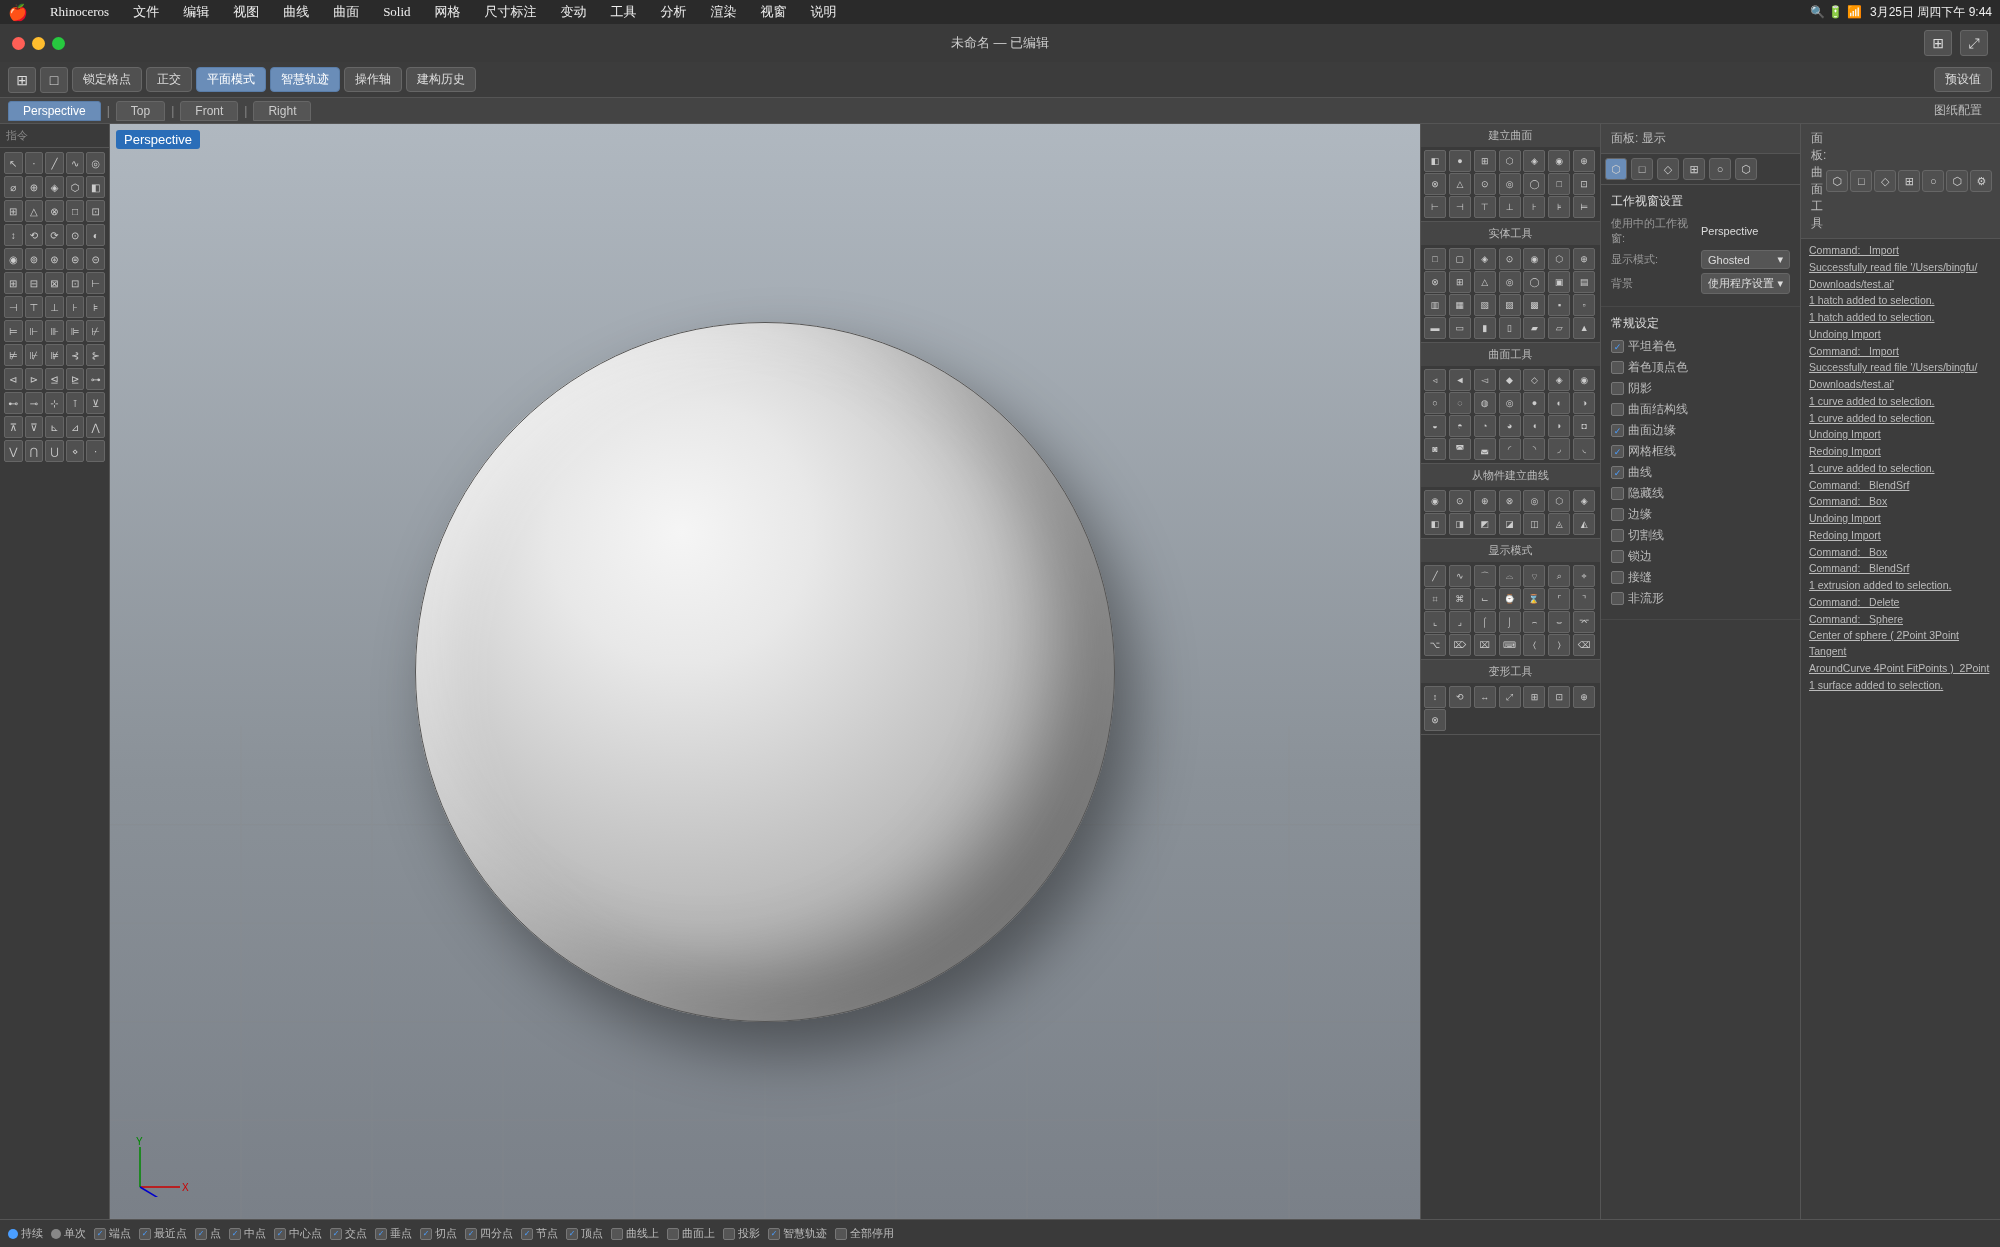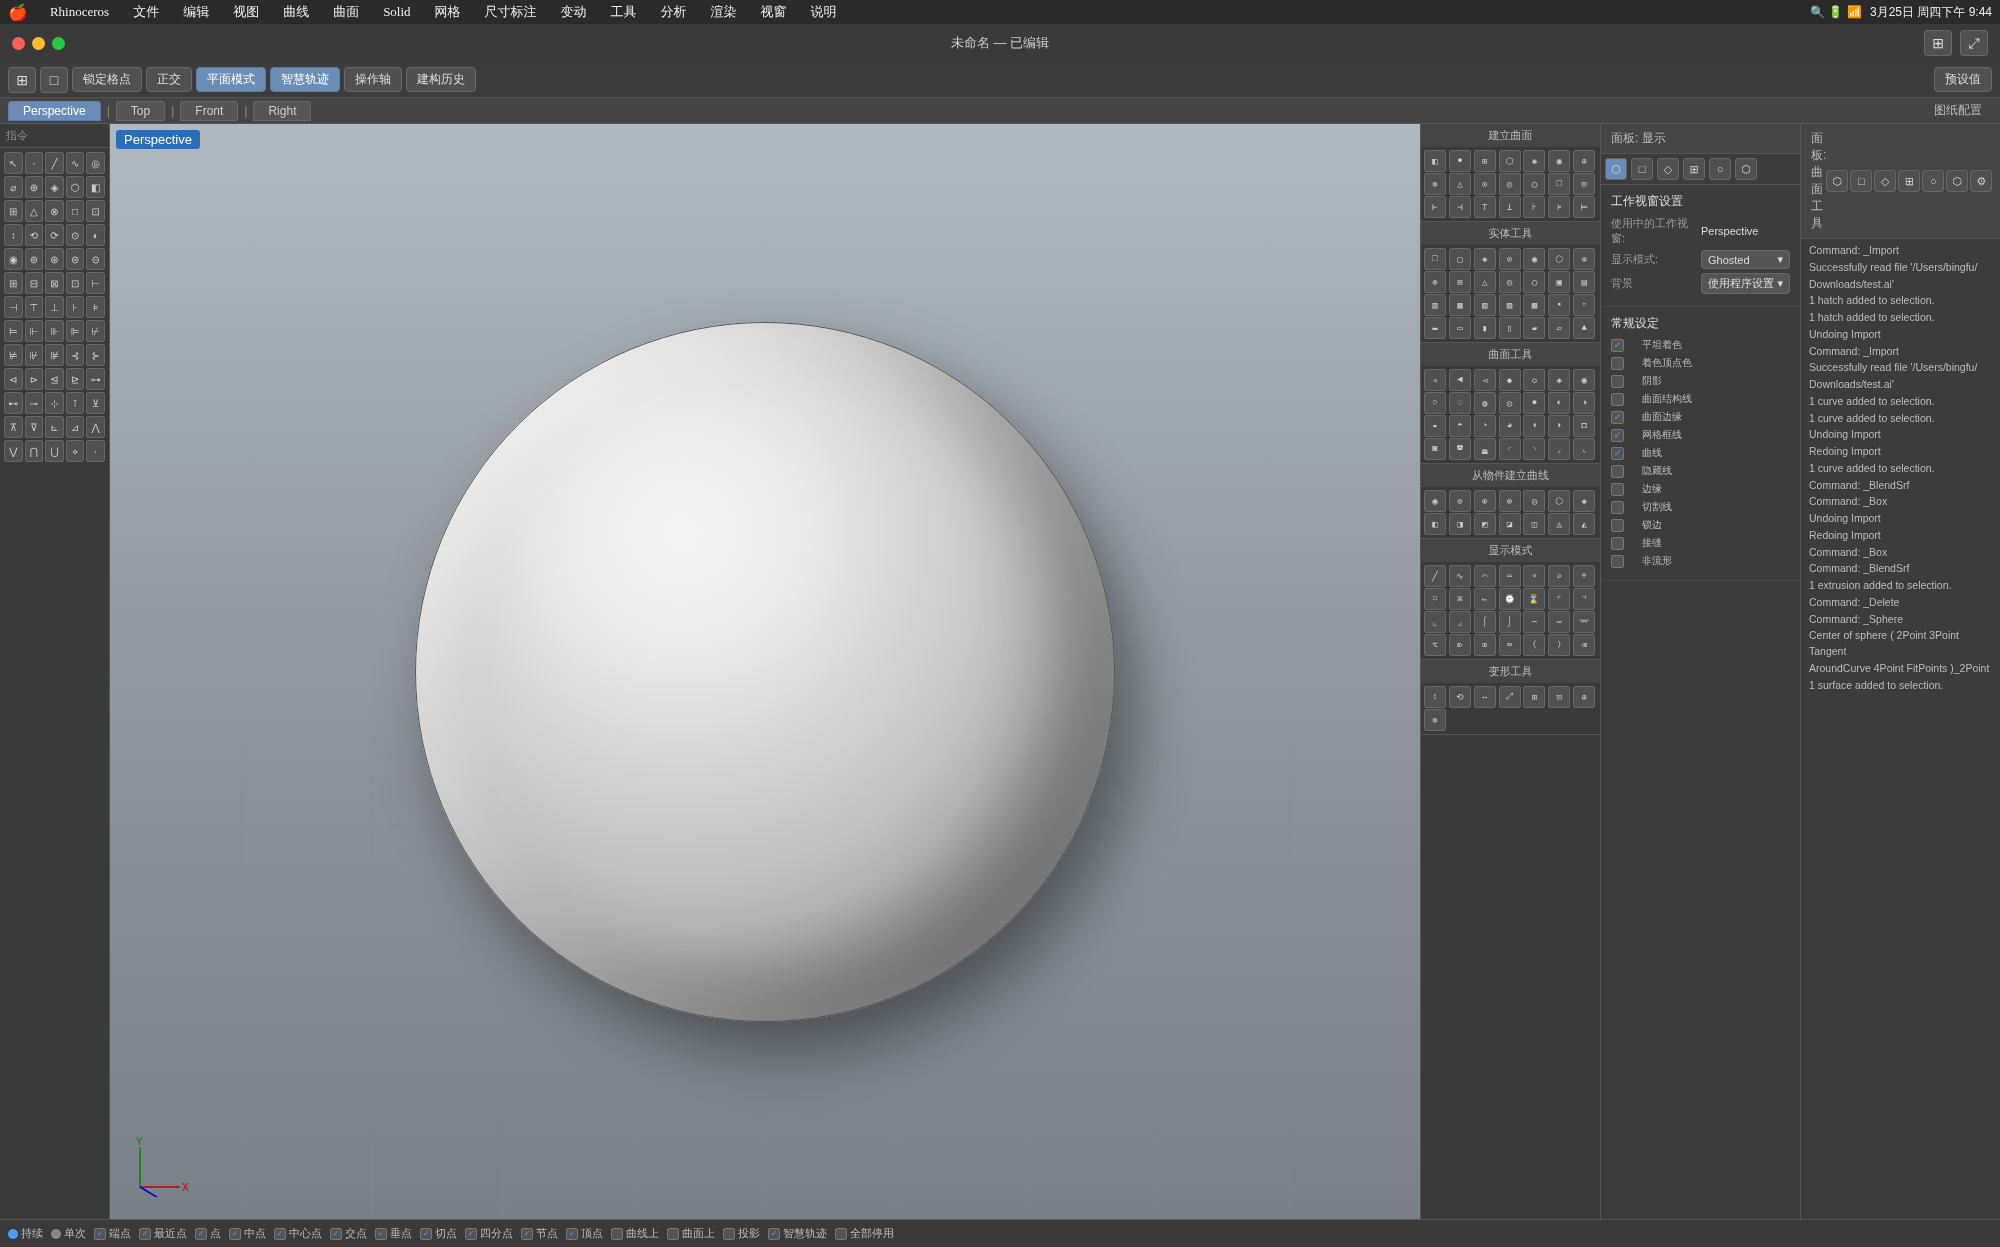--- a/index.html
+++ b/index.html
@@ -239,21 +239,20 @@
 
     
     #right-panels {
       width: 180px;
       background: #3a3a3a;
       border-left: 1px solid #555;
       display: flex;
       flex-direction: column;
       flex-shrink: 0;
       overflow-y: auto;
-      font-family: Liberation Mono, monospace;
     }
     .rp-section {
       border-bottom: 1px solid #555;
     }
     .rp-section-header {
       background: #454545;
       padding: 4px 8px;
       font-size: 11px;
       color: #bbb;
       display: flex;
@@ -334,23 +333,23 @@
       color: #ddd;
       font-size: 11px;
       display: flex;
       align-items: center;
       justify-content: space-between;
       cursor: pointer;
     }
     .fr-checkbox-row {
       display: flex;
       align-items: center;
-      gap: 18px;
+      gap: 4px;
       margin-bottom: 4px;
-      font-size: 10px;
+      font-size: 12px;
       color: #bbb;
     }
     .fr-checkbox {
       width: 13px;
       height: 13px;
       border: 1px solid #777;
       background: #555;
       border-radius: 2px;
       display: flex;
       align-items: center;
@@ -379,20 +378,21 @@
       align-items: center;
       justify-content: space-between;
     }
     #cmd-history-content {
       flex: 1;
       overflow-y: auto;
       padding: 4px 8px;
       font-size: 10.5px;
       color: #bbb;
       line-height: 1.5;
+      text-decoration: underline;
     }
     .cmd-line { margin-bottom: 1px; }
 
     
     #snap-bar {
       width: 100%;
       height: 28px;
       background: #3a3a3a;
       border-top: 1px solid #555;
       display: flex;

